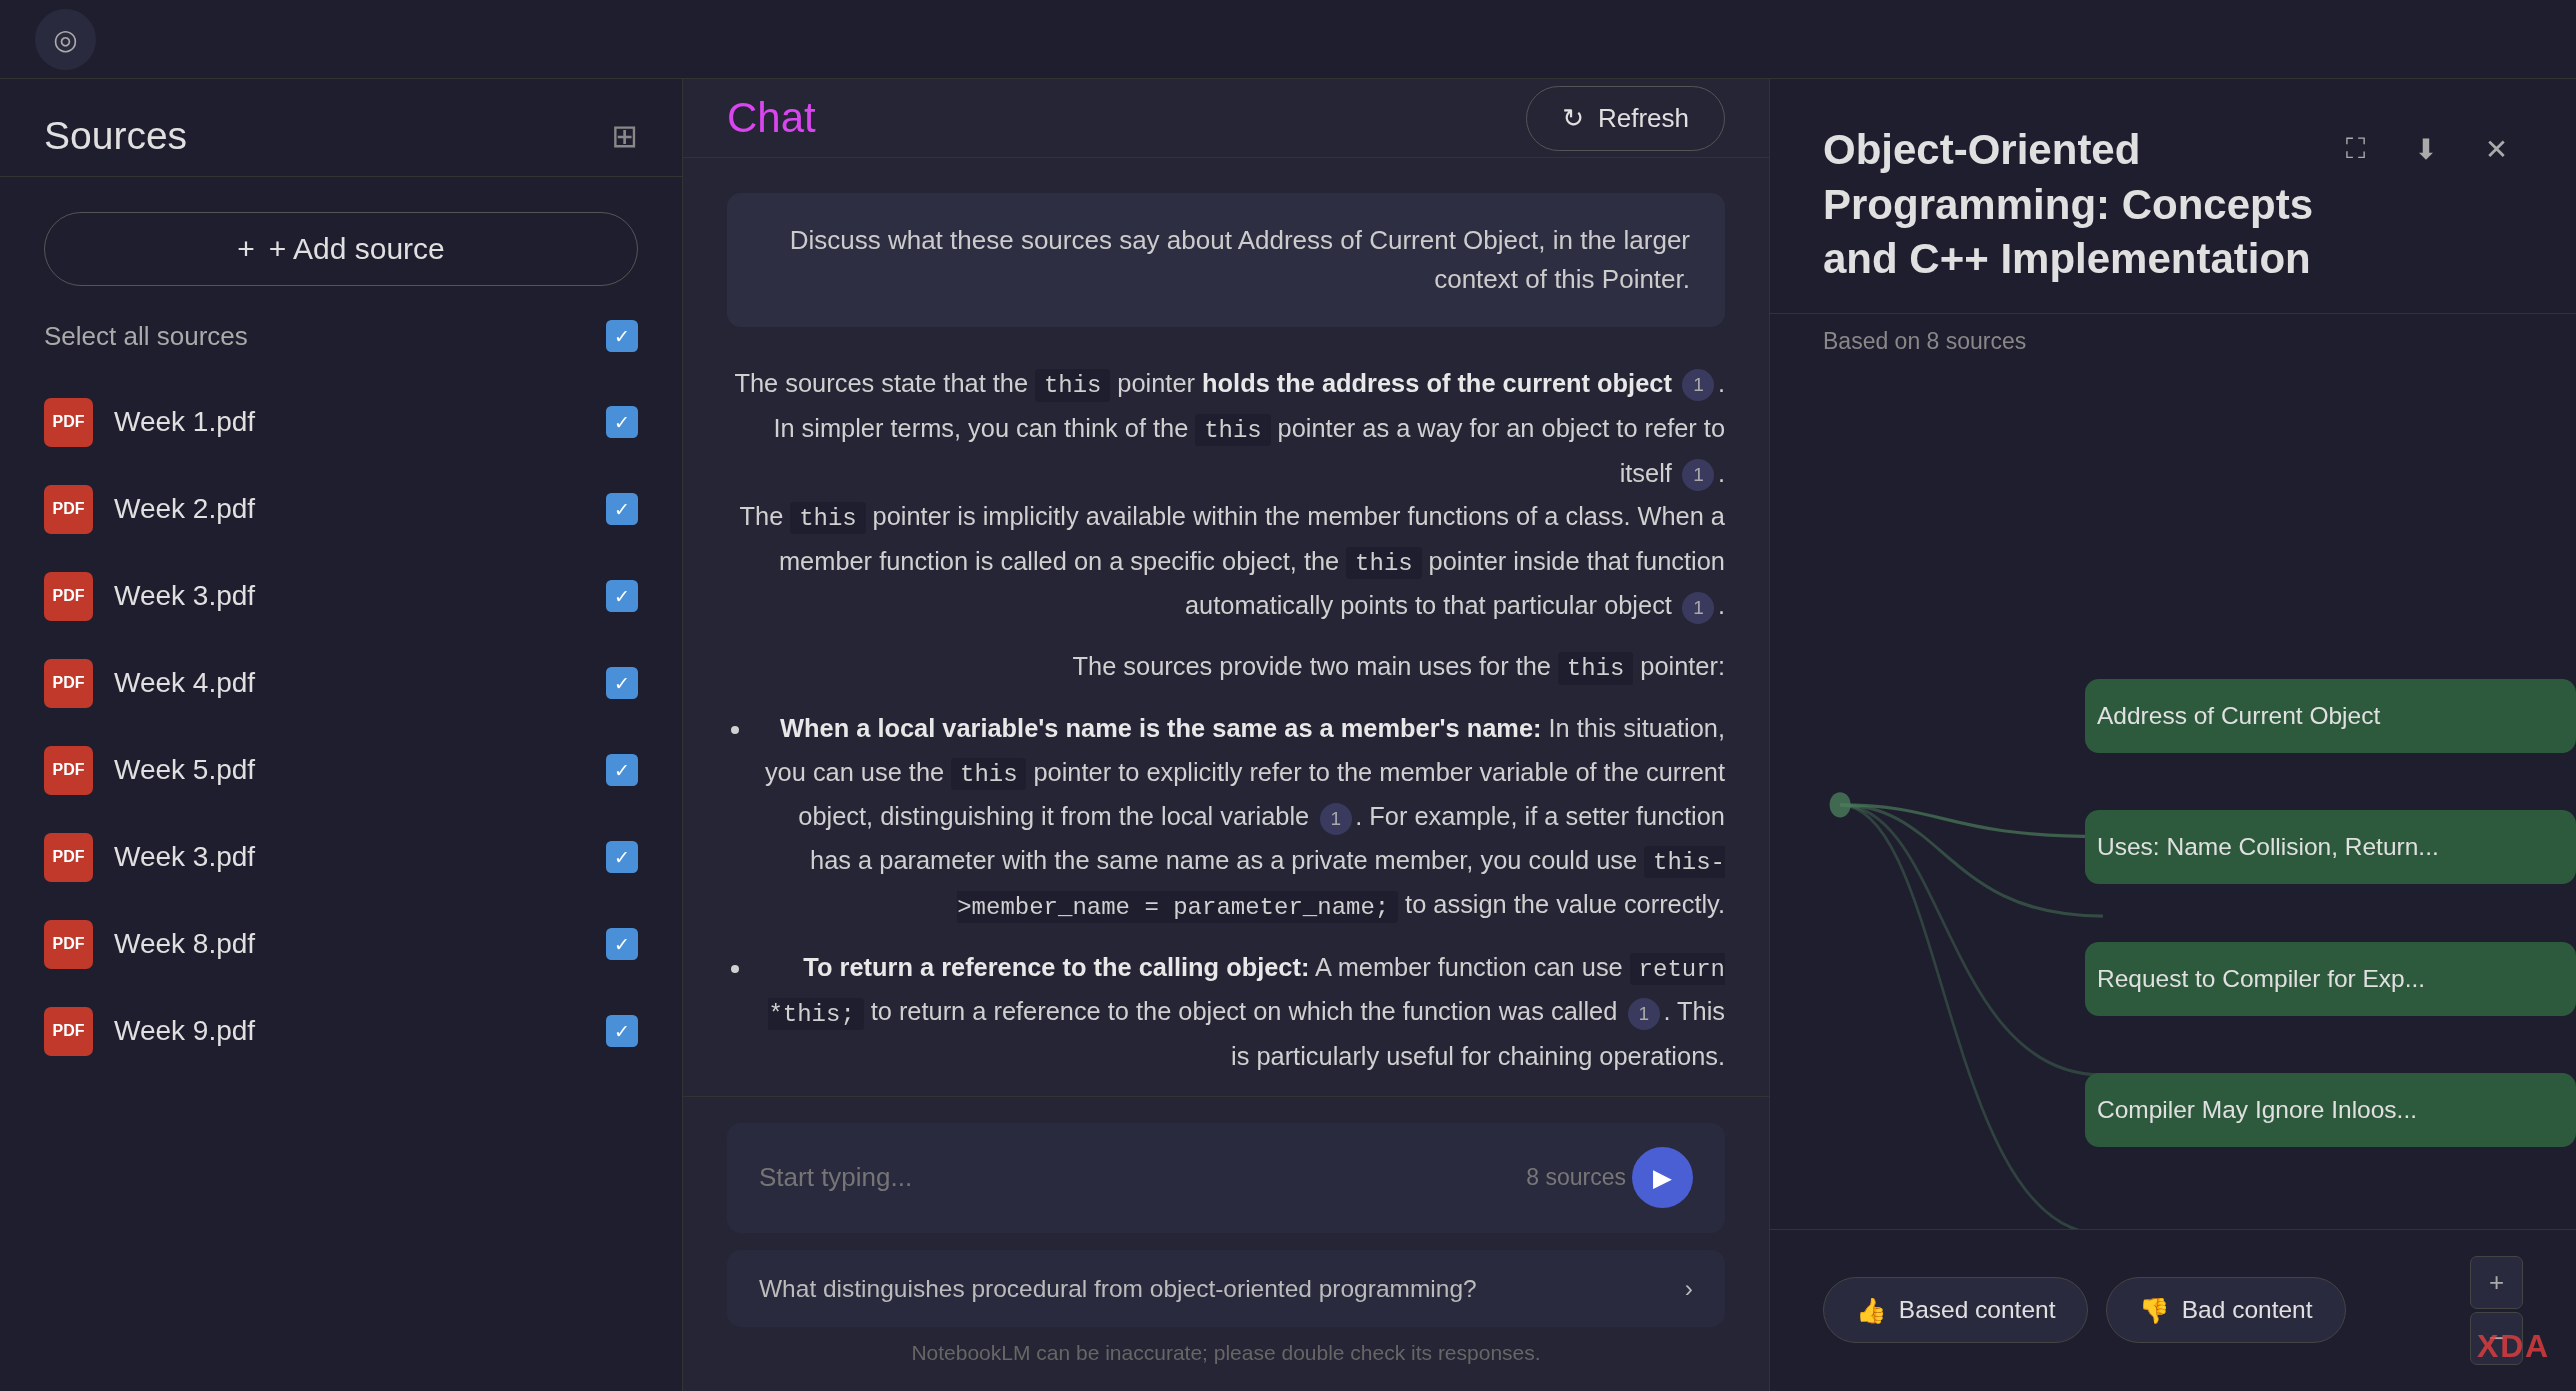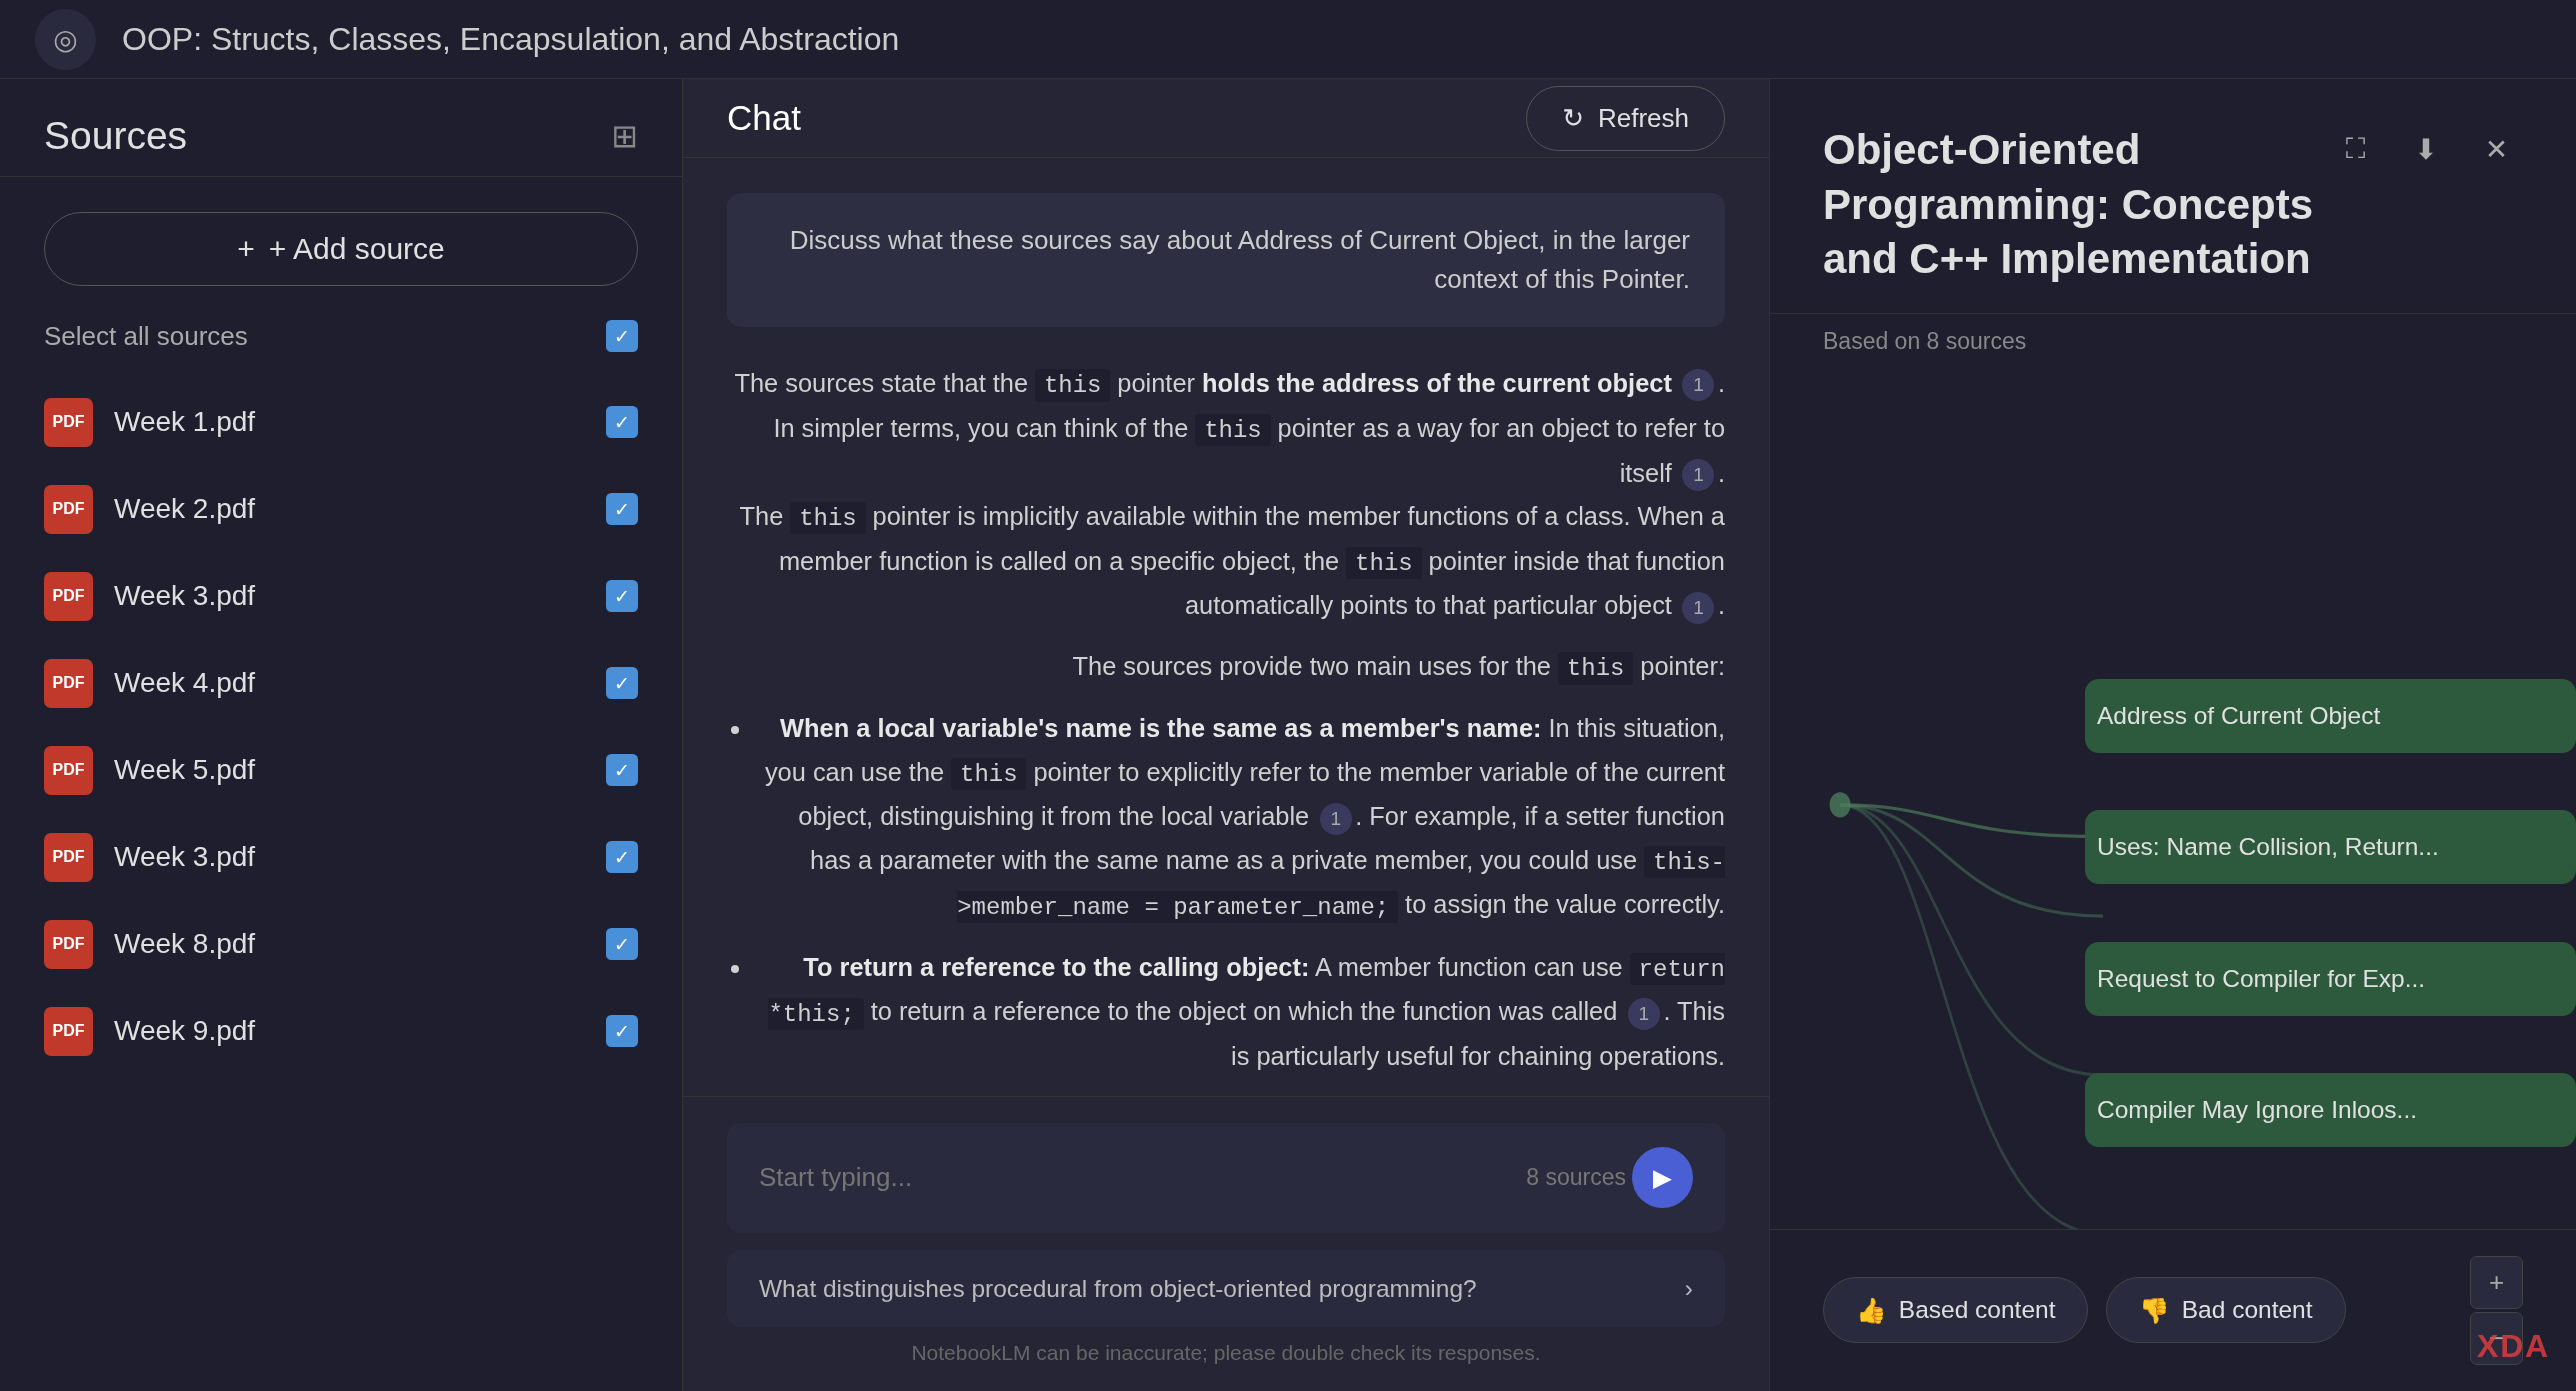--- a/index.html
+++ b/index.html
@@ -151,23 +151,23 @@
     }
     .chat-header {
       height: 79px;
       display: flex;
       align-items: center;
       justify-content: space-between;
       padding: 0 44px;
       border-bottom: 0.9px solid #333;
     }
     .chat-title {
-      font-size: 35px;
+      font-size: 42px;
       font-weight: 500;
-      color: #ffffff;
+      color: #d946ef;
     }
     .refresh-btn {
       background: transparent;
       border: 1.8px solid #555;
       border-radius: 44px;
       padding: 16px 35px;
       color: #e0e0e0;
       font-size: 26px;
       cursor: pointer;
       display: flex;
@@ -422,21 +422,20 @@
     
     ::-webkit-scrollbar { width: 7px; }
     ::-webkit-scrollbar-track { background: transparent; }
     ::-webkit-scrollbar-thumb { background: #444; border-radius: 3.5px; }
   </style>
 </head>
 <body>
 
 <div class="topbar">
   <div class="topbar-logo">◎</div>
-  <span class="topbar-title">OOP: Structs, Classes, Encapsulation, and Abstraction</span>
 </div>
 
 <div class="main-layout">
 
   <div class="sidebar">
     <div class="sidebar-header">
       <span class="sidebar-title">Sources</span>
       <span class="sidebar-layout-icon">⊞</span>
     </div>
     <button class="add-source-btn">

